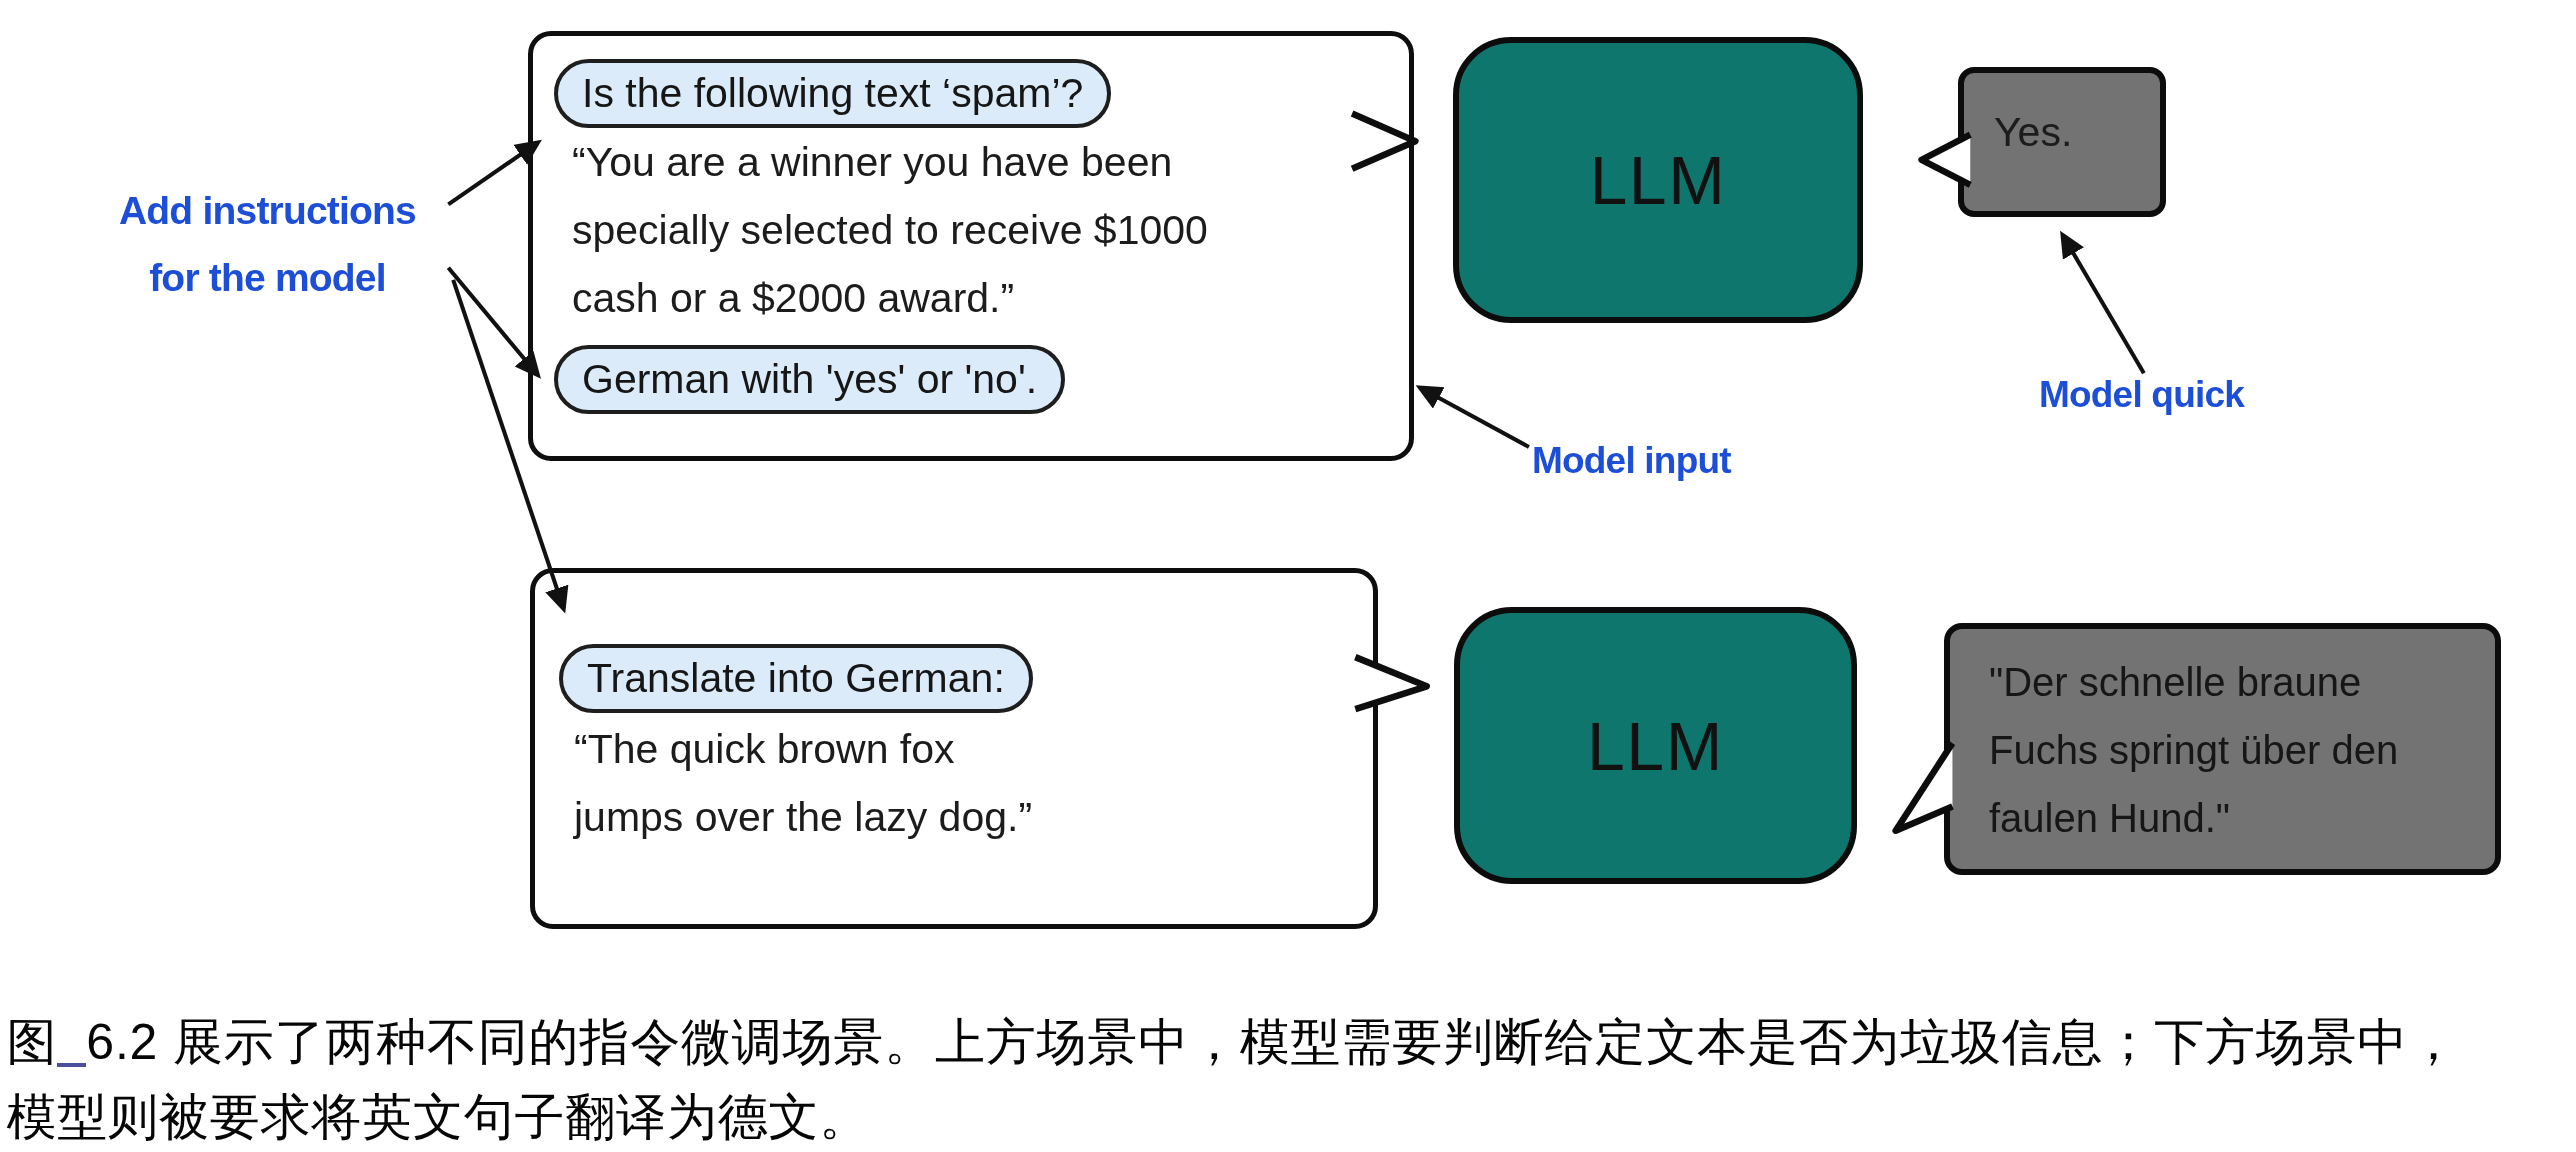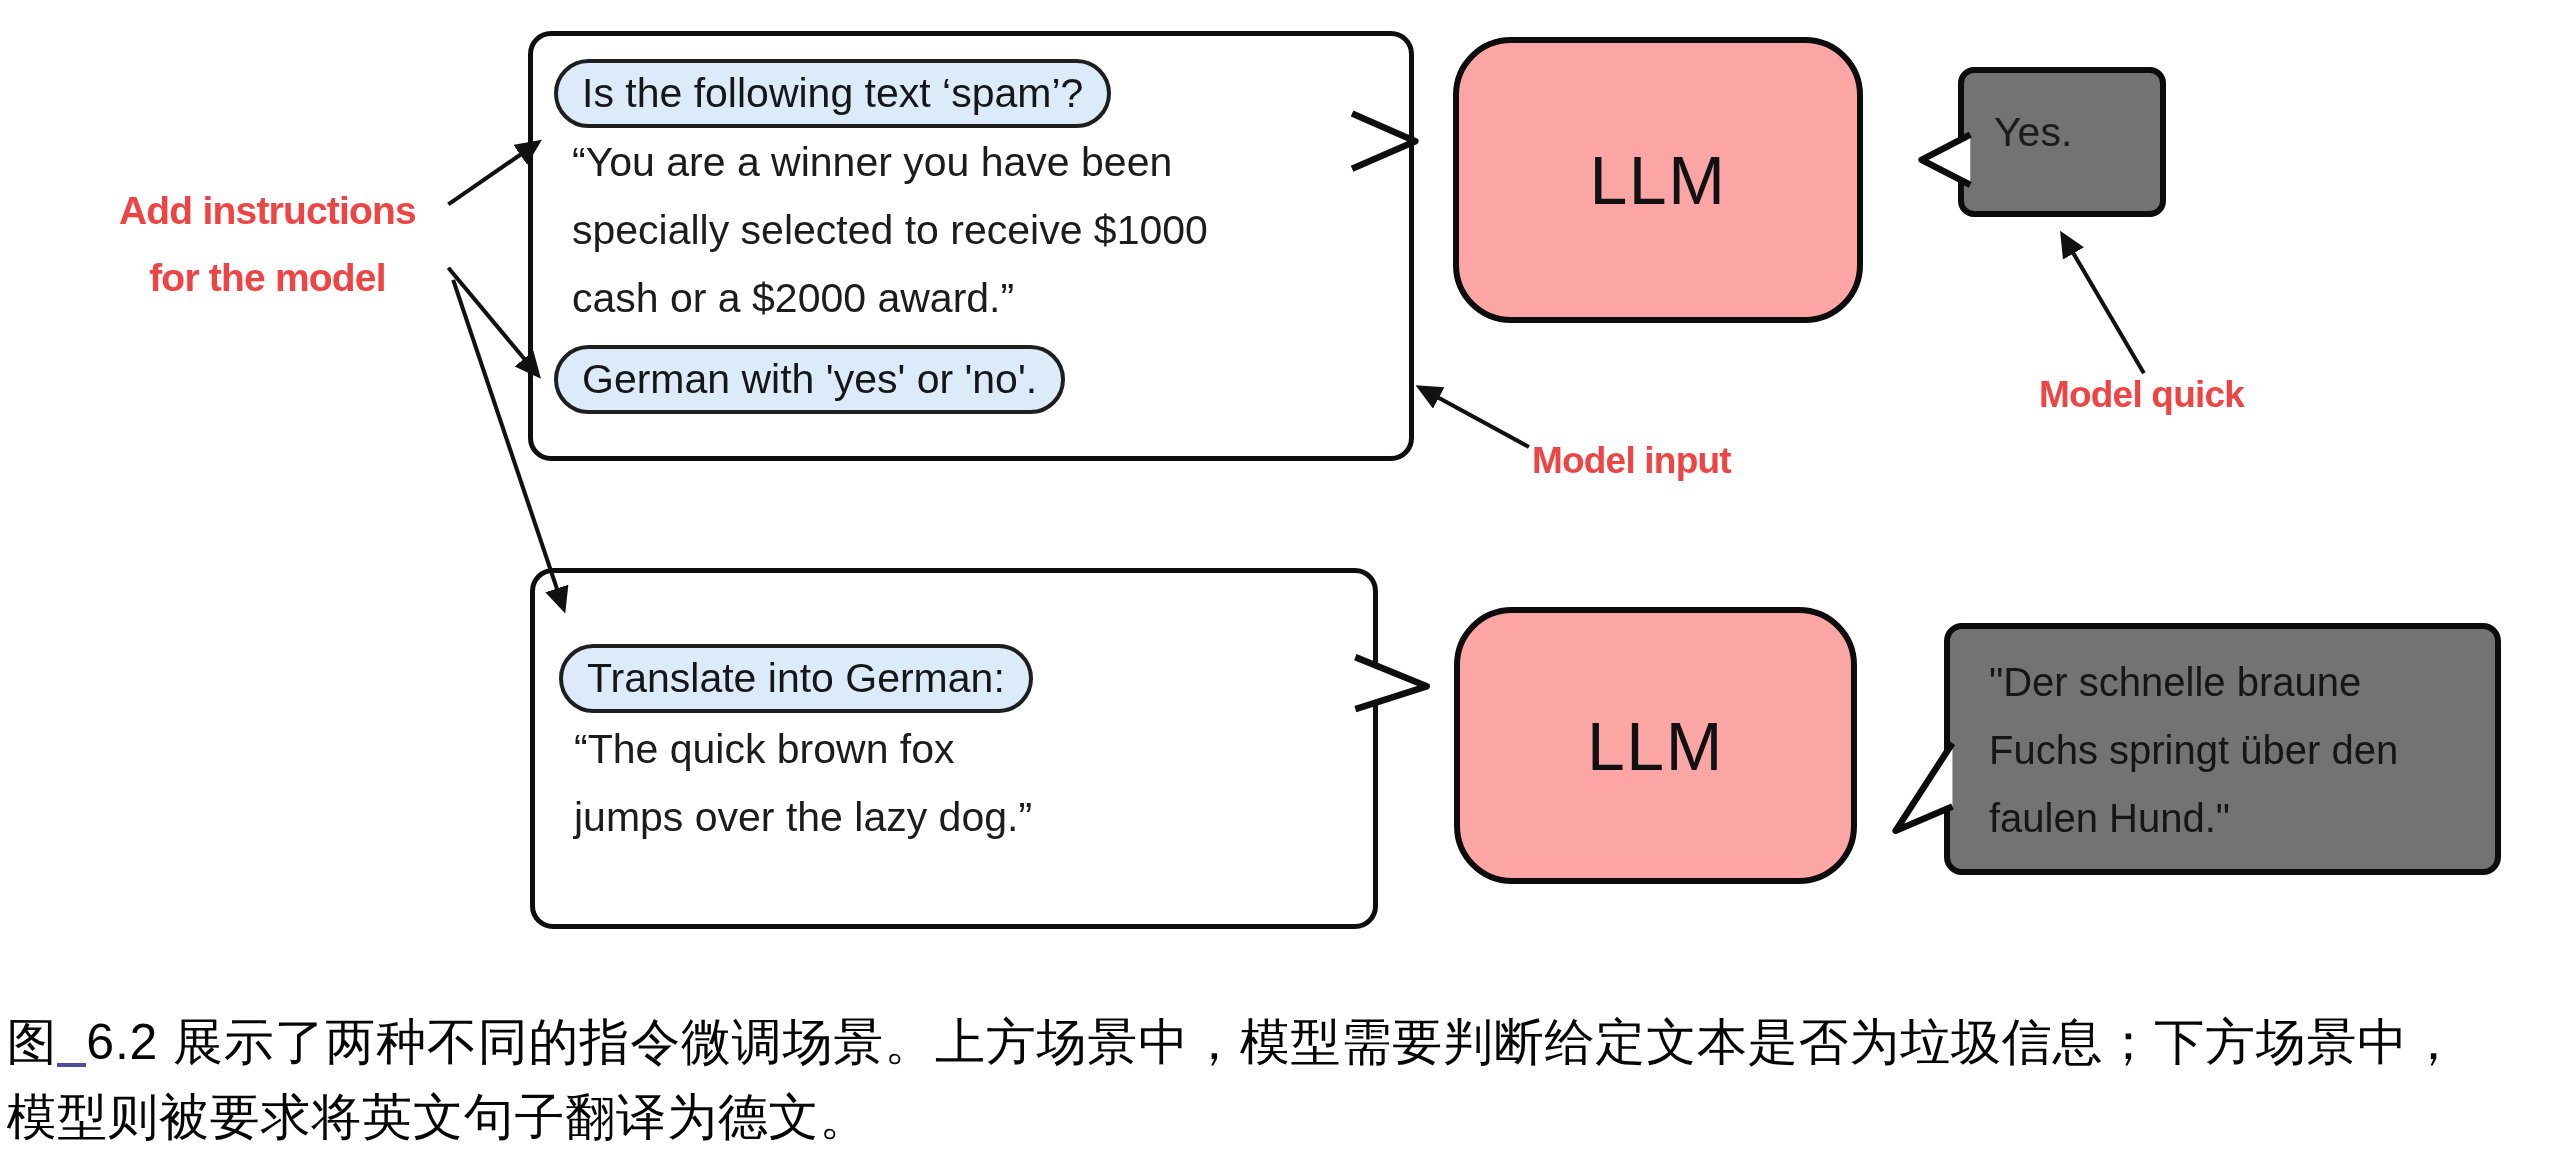--- a/index.html
+++ b/index.html
@@ -12,21 +12,21 @@
     overflow:hidden;
   }
   .abs{position:absolute;}
 
   
   .anno{
     font-weight:bold;
     font-size:39px;
     line-height:67px;
     letter-spacing:-0.8px;
-    color:#ef4444;
+    color:#1d4ed8;
     white-space:nowrap;
   }
   #add-instructions{left:85px;top:177px;width:365px;text-align:center;}
   #model-input-label{left:1532px;top:436px;font-size:37px;line-height:49px;}
   #model-output-label{left:2039px;top:370px;font-size:37px;line-height:49px;}
 
   
   .big-box{
     background:#ffffff;
     border:5.7px solid var(--box-border,#0e0e0e);
@@ -51,21 +51,21 @@
     position:absolute;
     left:39px;
     height:68px;line-height:68px;
     font-size:41px;
     white-space:nowrap;
     color:#1c1c1c;
   }
 
   
   .llm-box{
-    background:#fca5a5;
+    background:#0f766e;
     border:6.5px solid #0c0c0c;
     border-radius:58px;
     display:flex;align-items:center;justify-content:center;
     font-size:68px;
     color:#111;
     letter-spacing:1.6px;
   }
   #llm-top{left:1453px;top:37px;width:398px;height:274px;}
   #llm-bottom{left:1454px;top:607px;width:391px;height:265px;}
 

